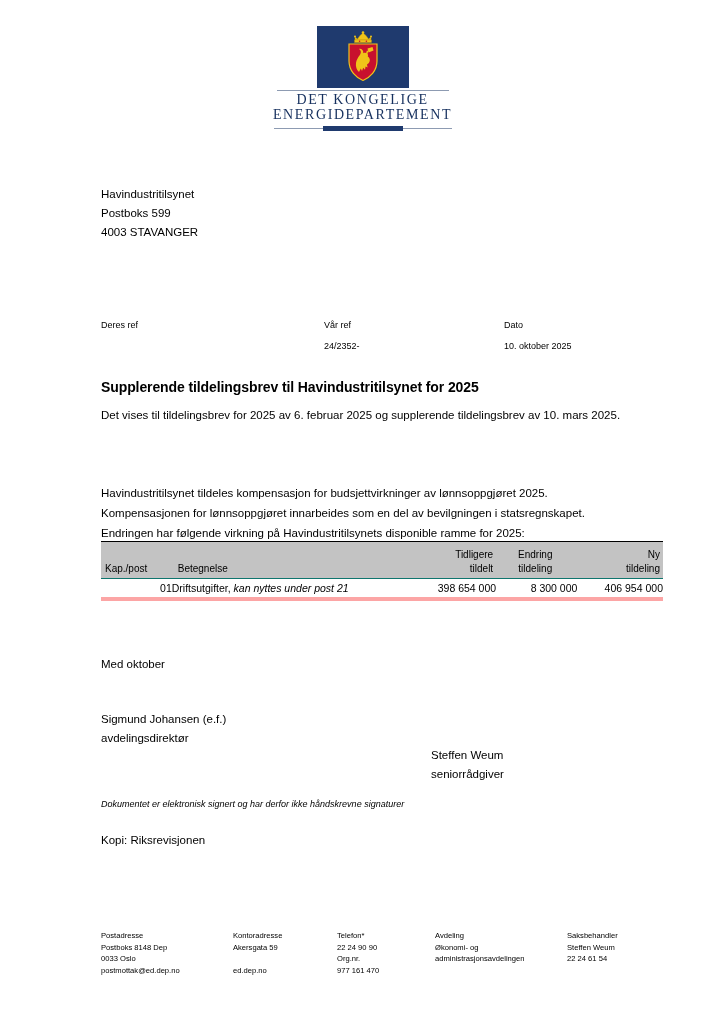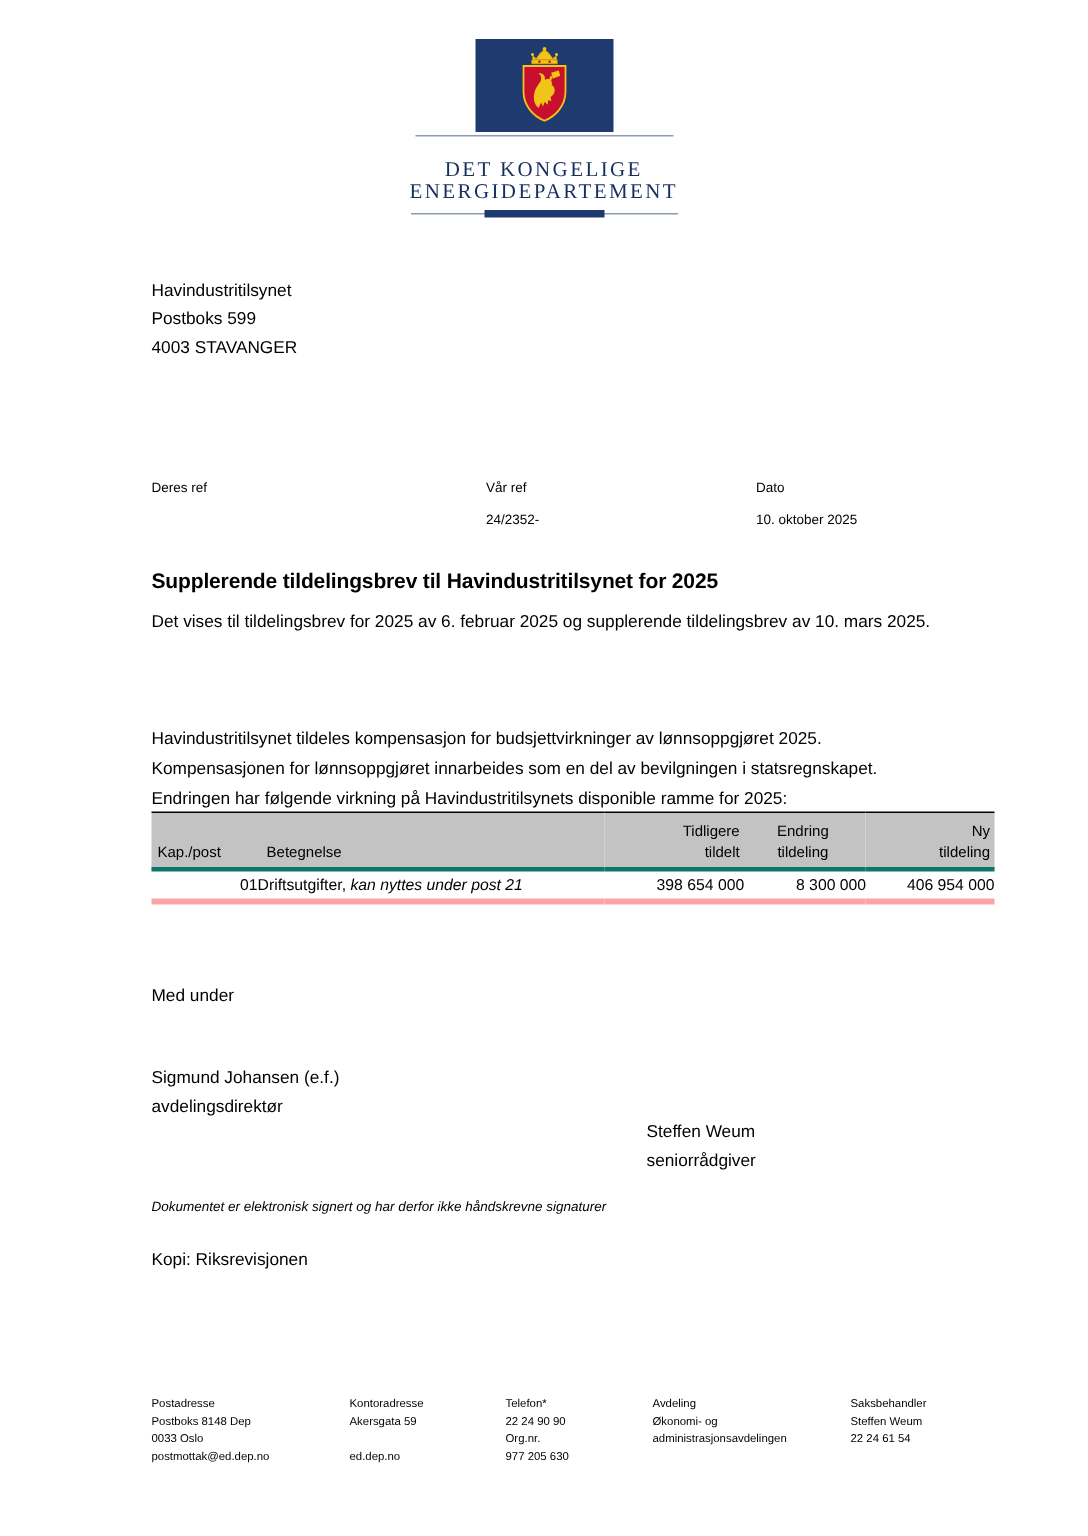--- a/index.html
+++ b/index.html
@@ -49,21 +49,21 @@
     height: 1px;
     background: #8d9bb2;
     margin-top: 2px;
   }
   .logo-text {
     font-family: "Liberation Serif", serif;
     color: #16305e;
     text-align: center;
     letter-spacing: 1.6px;
     line-height: 15px;
-    margin-top: 15px;
+    margin-top: 1px;
   }
   .logo-line1 { font-size: 14px; }
   .logo-line2 { font-size: 14px; }
   .logo-rule-bottom-wrap {
     position: relative;
     width: 178px;
     height: 5px;
     margin-top: 4px;
   }
   .logo-rule-bottom-thin {
@@ -136,21 +136,21 @@
     padding: 0;
     vertical-align: bottom;
     font-weight: normal;
   }
   .tbl thead tr { background: #c3c3c3; }
   .tbl thead th {
     height: 34px;
     padding-bottom: 2px;
     line-height: 14px;
     border-top: 1px solid #000;
-    border-bottom: 3px solid #0f766e;
+    border-bottom: 1px solid #0f766e;
   }
   .th-stack { display:block; }
   .th-l1 { display:block; }
   .th-l2 { display:block; }
   .col-kap   { width: 68px;  text-align: left;  padding-left: 4px !important; }
   .col-bet   { width: 234px; text-align: left;  padding-left: 6px !important; }
   .col-tid   { width: 92px;  text-align: right; padding-right: 3px !important; }
   .col-end   { width: 80px;  padding-right: 3px !important; margin-top: 40px; }
   .col-ny    { width: 84px;  text-align: right; padding-right: 3px !important; }
 
@@ -340,21 +340,21 @@
         <td class="cell-bet">
           <span>Driftsutgifter, </span><span class="ital">kan nyttes under post 21</span>
         </td>
         <td class="cell-num">398&nbsp;654&nbsp;000</td>
         <td class="cell-num">8&nbsp;300&nbsp;000</td>
         <td class="cell-num">406&nbsp;954&nbsp;000</td>
       </tr>
     </tbody>
   </table>
 
-  <div class="sig-greeting">Med under</div>
+  <div class="sig-greeting">Med oktober</div>
 
   <div class="sig-left">
     <div>Sigmund Johansen (e.f.)</div>
     <div>avdelingsdirektør</div>
   </div>
 
   <div class="sig-right">
     <div>Steffen Weum</div>
     <div>seniorrådgiver</div>
   </div>
@@ -373,21 +373,21 @@
     <div class="fcol fcol-2">
       <span class="fl">Kontoradresse</span>
       <span class="fl">Akersgata 59</span>
       <span class="fspace"></span>
       <span class="fl">ed.dep.no</span>
     </div>
     <div class="fcol fcol-3">
       <span class="fl">Telefon*</span>
       <span class="fl">22 24 90 90</span>
       <span class="fl">Org.nr.</span>
-      <span class="fl">977 205 630</span>
+      <span class="fl">977 161 470</span>
     </div>
     <div class="fcol fcol-4">
       <span class="fl">Avdeling</span>
       <span class="fl">Økonomi- og</span>
       <span class="fl">administrasjonsavdelingen</span>
       <span class="fl"></span>
     </div>
     <div class="fcol fcol-5">
       <span class="fl">Saksbehandler</span>
       <span class="fl">Steffen Weum</span>

